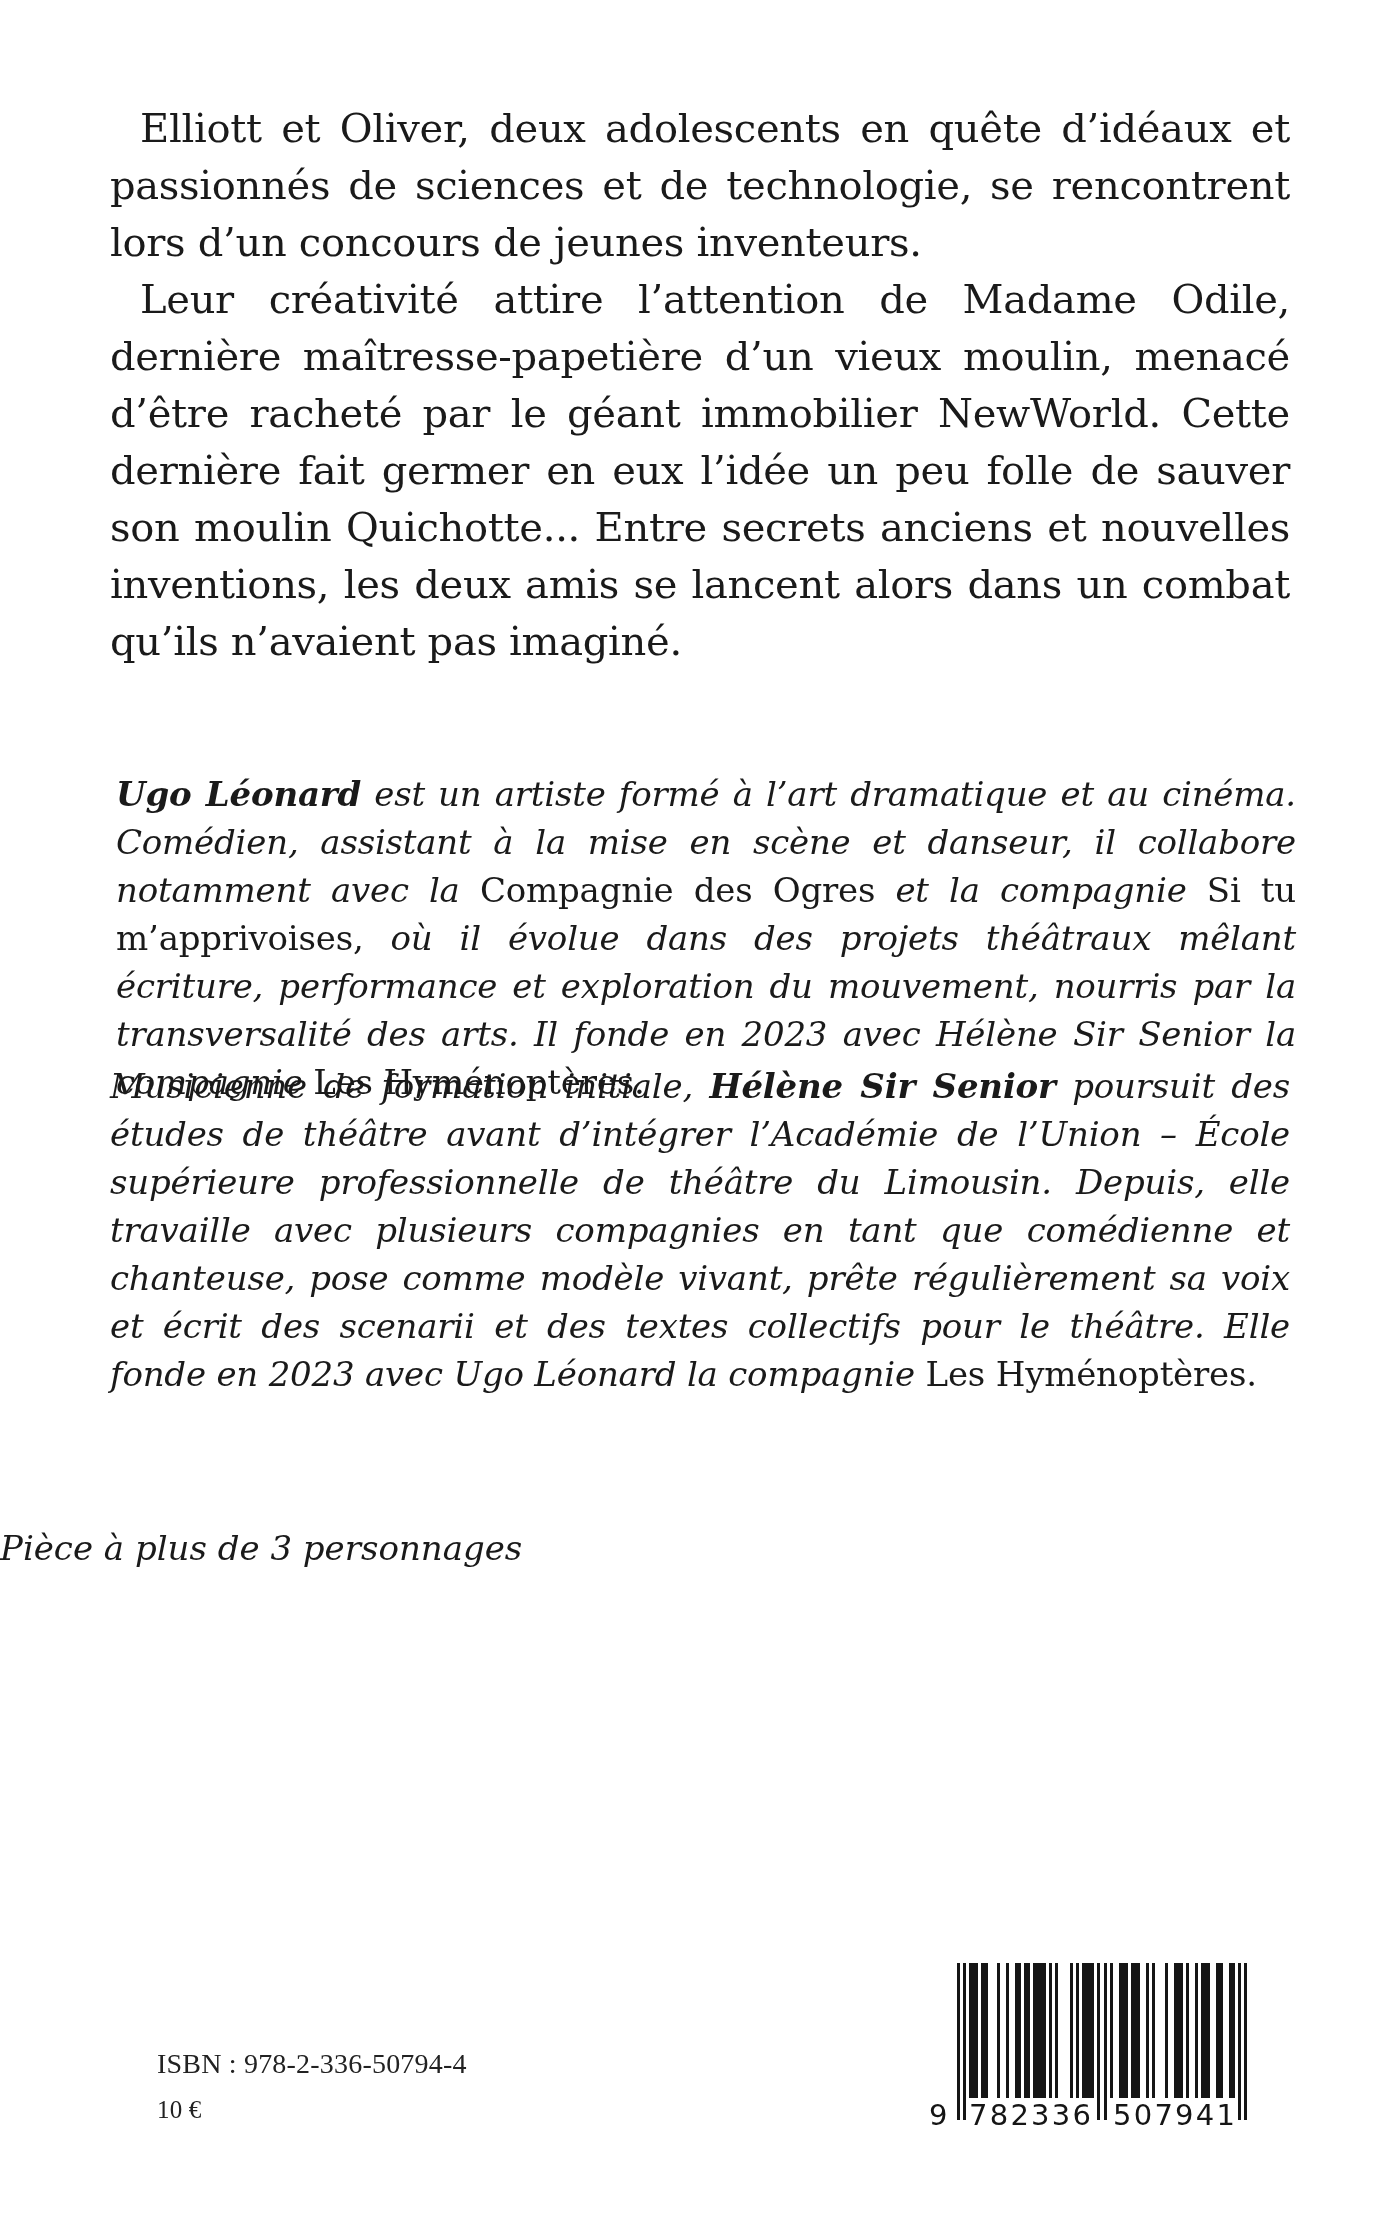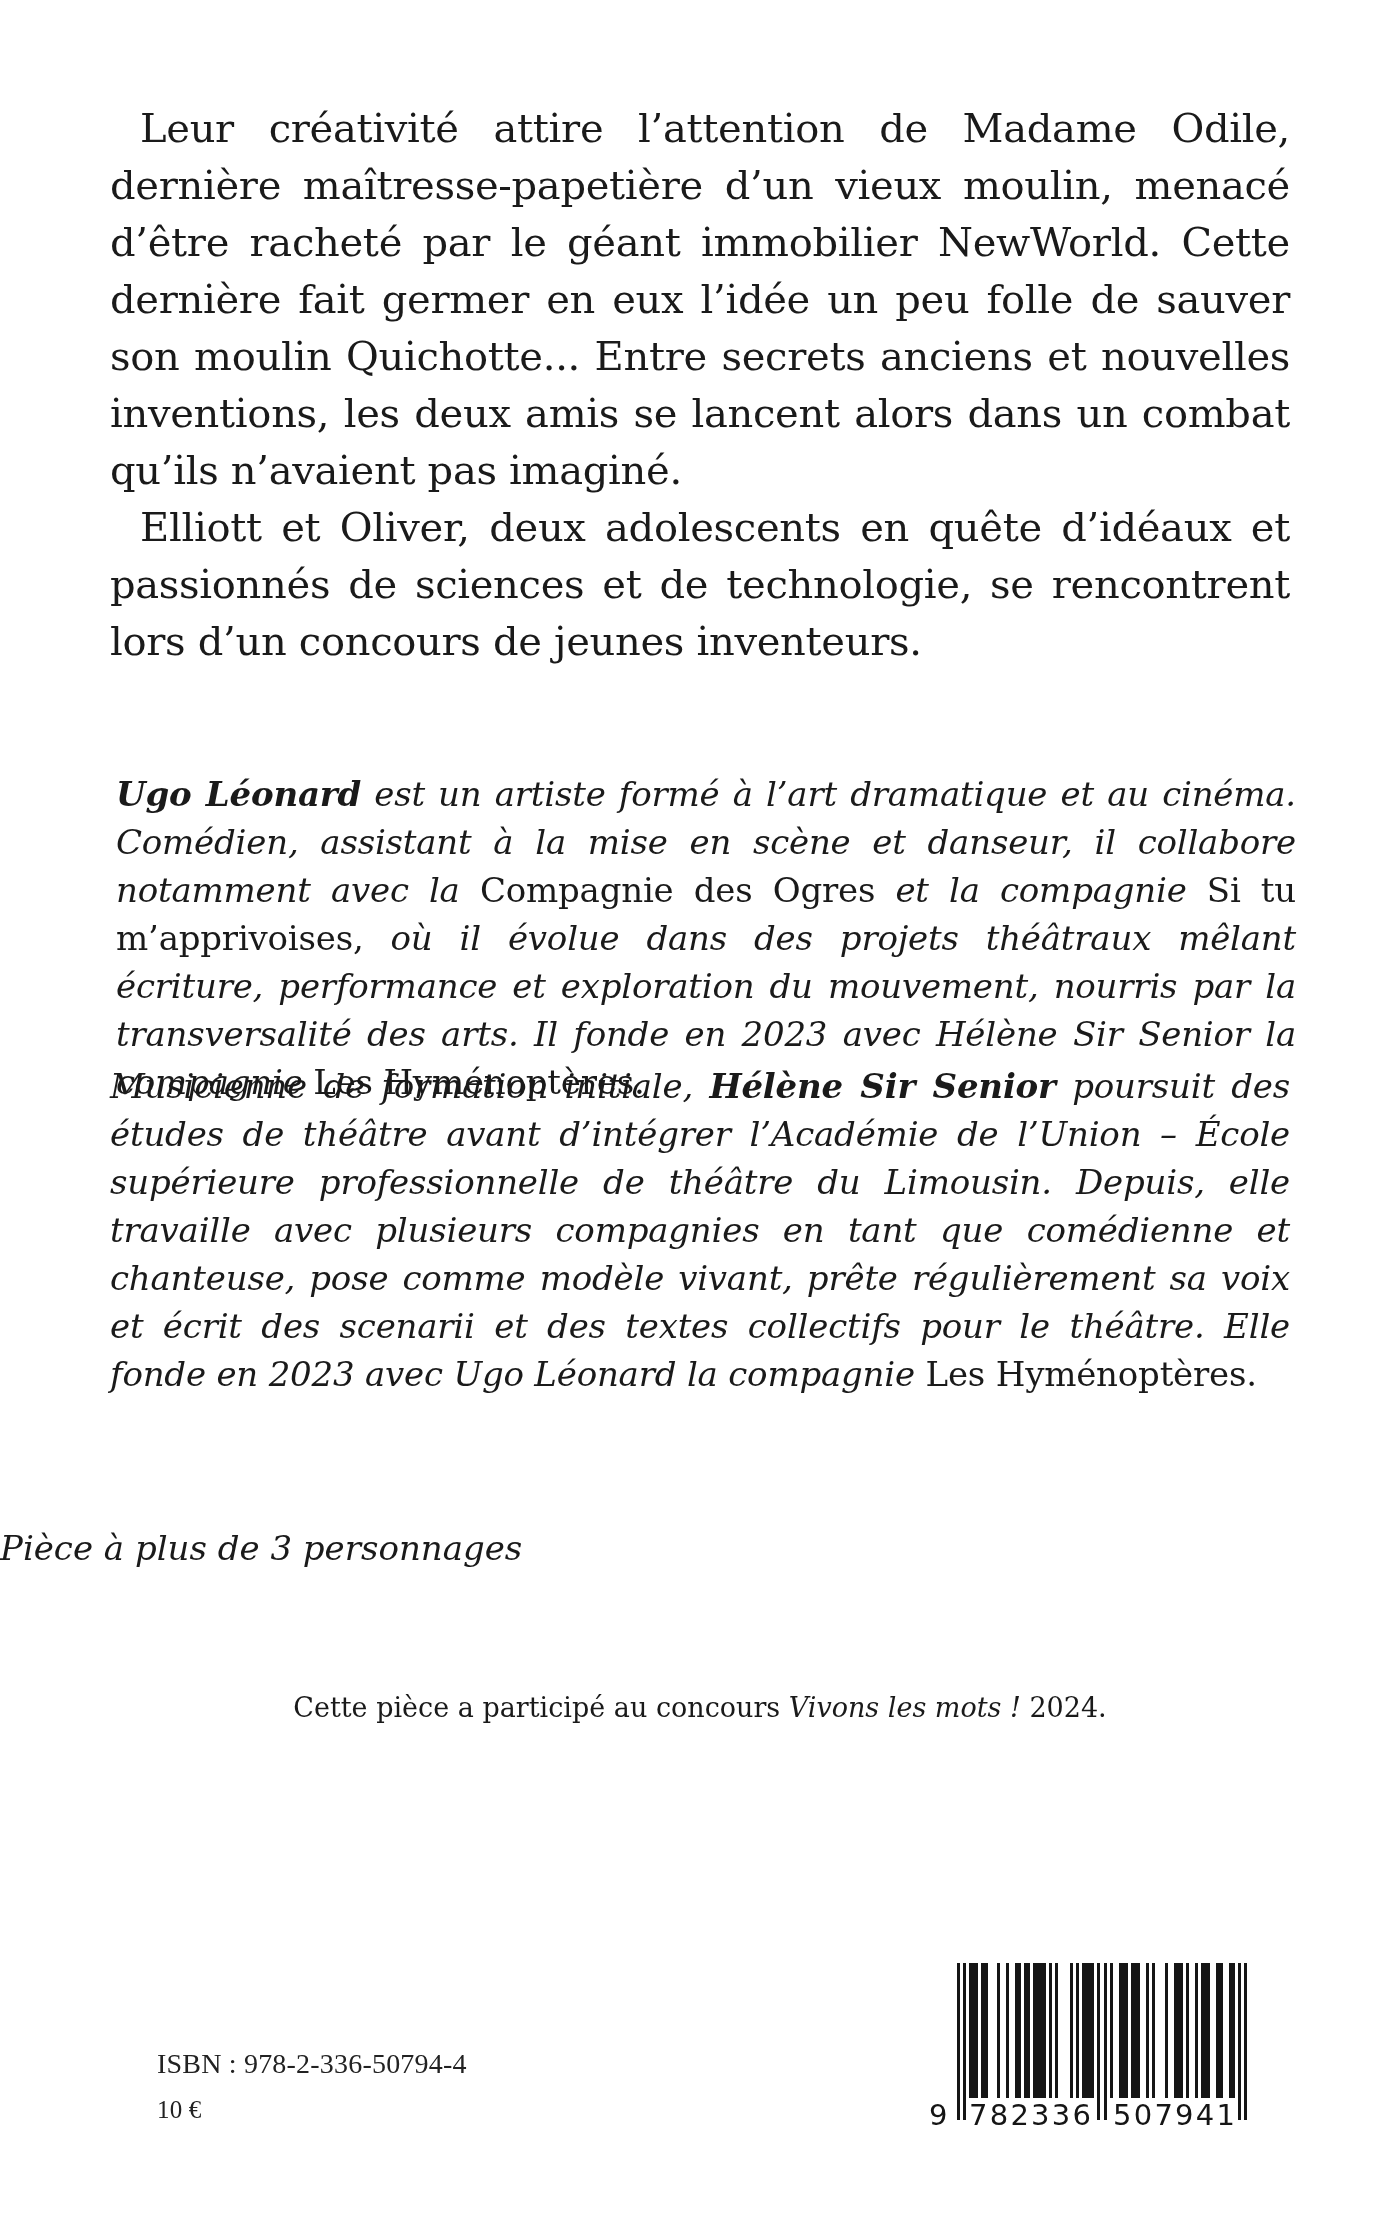--- a/index.html
+++ b/index.html
@@ -65,31 +65,30 @@
   .bc-first{left:-28px;width:20px;}
   .bc-g1{left:12px;width:122px;}
   .bc-g2{left:156px;width:122px;}
 </style>
 </head>
 <body>
 
 <div class="page">
 
   <section class="synopsis">
+    <p>Elliott et Oliver, deux adolescents en quête d’idéaux et passionnés de sciences et de technologie, se rencontrent lors d’un concours de jeunes inventeurs.</p>
     <p>Leur créativité attire l’attention de Madame Odile, dernière maîtresse-papetière d’un vieux moulin, menacé d’être racheté par le géant immobilier NewWorld. Cette dernière fait germer en eux l’idée un peu folle de sauver son moulin Quichotte... Entre secrets anciens et nouvelles inventions, les deux amis se lancent alors dans un combat qu’ils n’avaient pas imaginé.</p>
-    <p>Elliott et Oliver, deux adolescents en quête d’idéaux et passionnés de sciences et de technologie, se rencontrent lors d’un concours de jeunes inventeurs.</p>
   </section>
 
   <section class="bio bio1"><span class="run-bolditalic">Ugo Léonard</span><span class="run-italic"> est un artiste formé à l’art dramatique et au cinéma. Comédien, assistant à la mise en scène et danseur, il collabore notamment avec la </span><span class="run-roman">Compagnie des Ogres</span><span class="run-italic"> et la compagnie </span><span class="run-roman">Si tu m’apprivoises,</span><span class="run-italic"> où il évolue dans des projets théâtraux mêlant écriture, performance et exploration du mouvement, nourris par la transversalité des arts. Il fonde en 2023 avec Hélène Sir Senior la compagnie </span><span class="run-roman">Les Hyménoptères.</span></section>
 
   <section class="bio bio2"><span class="run-italic">Musicienne de formation initiale, </span><span class="run-bolditalic">Hélène Sir Senior</span><span class="run-italic"> poursuit des études de théâtre avant d’intégrer l’Académie de l’Union – École supérieure professionnelle de théâtre du Limousin. Depuis, elle travaille avec plusieurs compagnies en tant que comédienne et chanteuse, pose comme modèle vivant, prête régulièrement sa voix et écrit des scenarii et des textes collectifs pour le théâtre. Elle fonde en 2023 avec Ugo Léonard la compagnie </span><span class="run-roman">Les Hyménoptères.</span></section>
 
   <div class="tagline">Pièce à plus de 3 personnages</div>
 
-  <div class="contest"><span class="run-roman">Cette pièce a participé au concours </span><span class="run-italic">Vivons les mots !</span><span class="run-roman"> 2024.</span></div>
 
   <div class="credit isbn">ISBN : 978-2-336-50794-4</div>
   <div class="credit price">10 €</div>
 
   <div class="barcode">
     <div class="bars">
         <div class="bar guard" style="left: 0px; width: 3.05px;"></div>
         <div class="bar guard" style="left: 6.11px; width: 3.05px;"></div>
         <div class="bar" style="left: 12.21px; width: 9.16px;"></div>
         <div class="bar" style="left: 24.42px; width: 6.11px;"></div>

